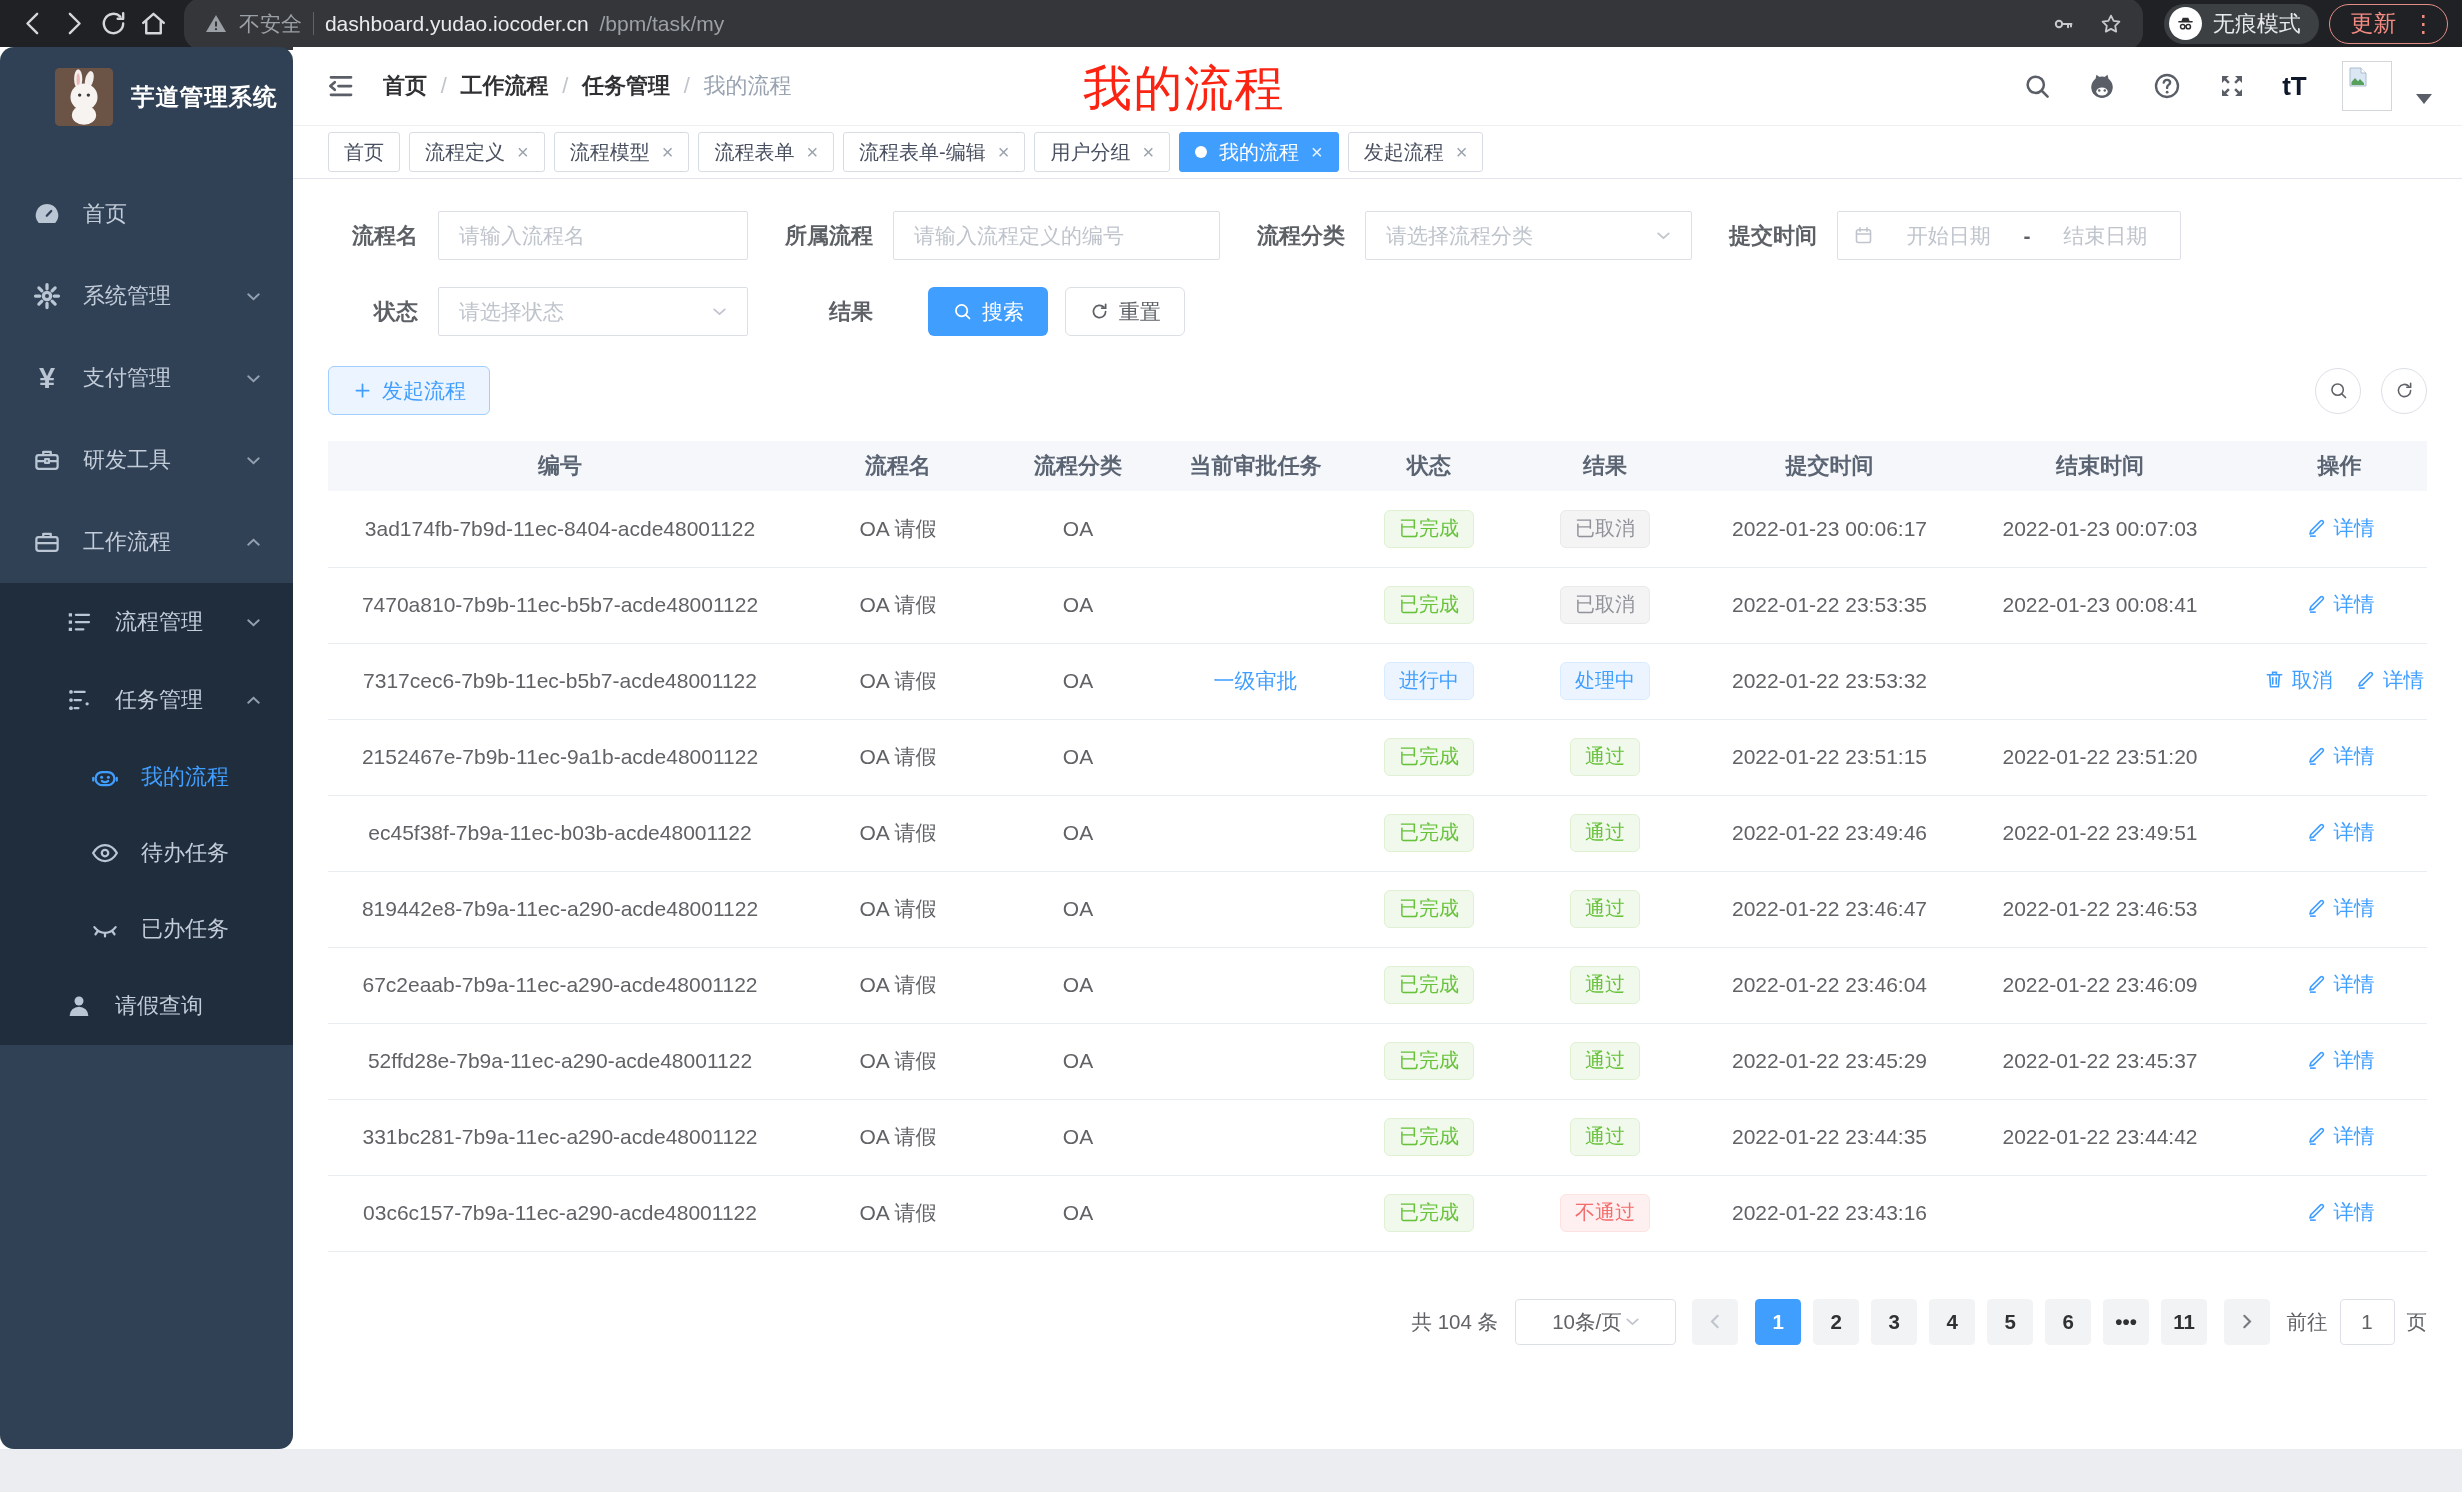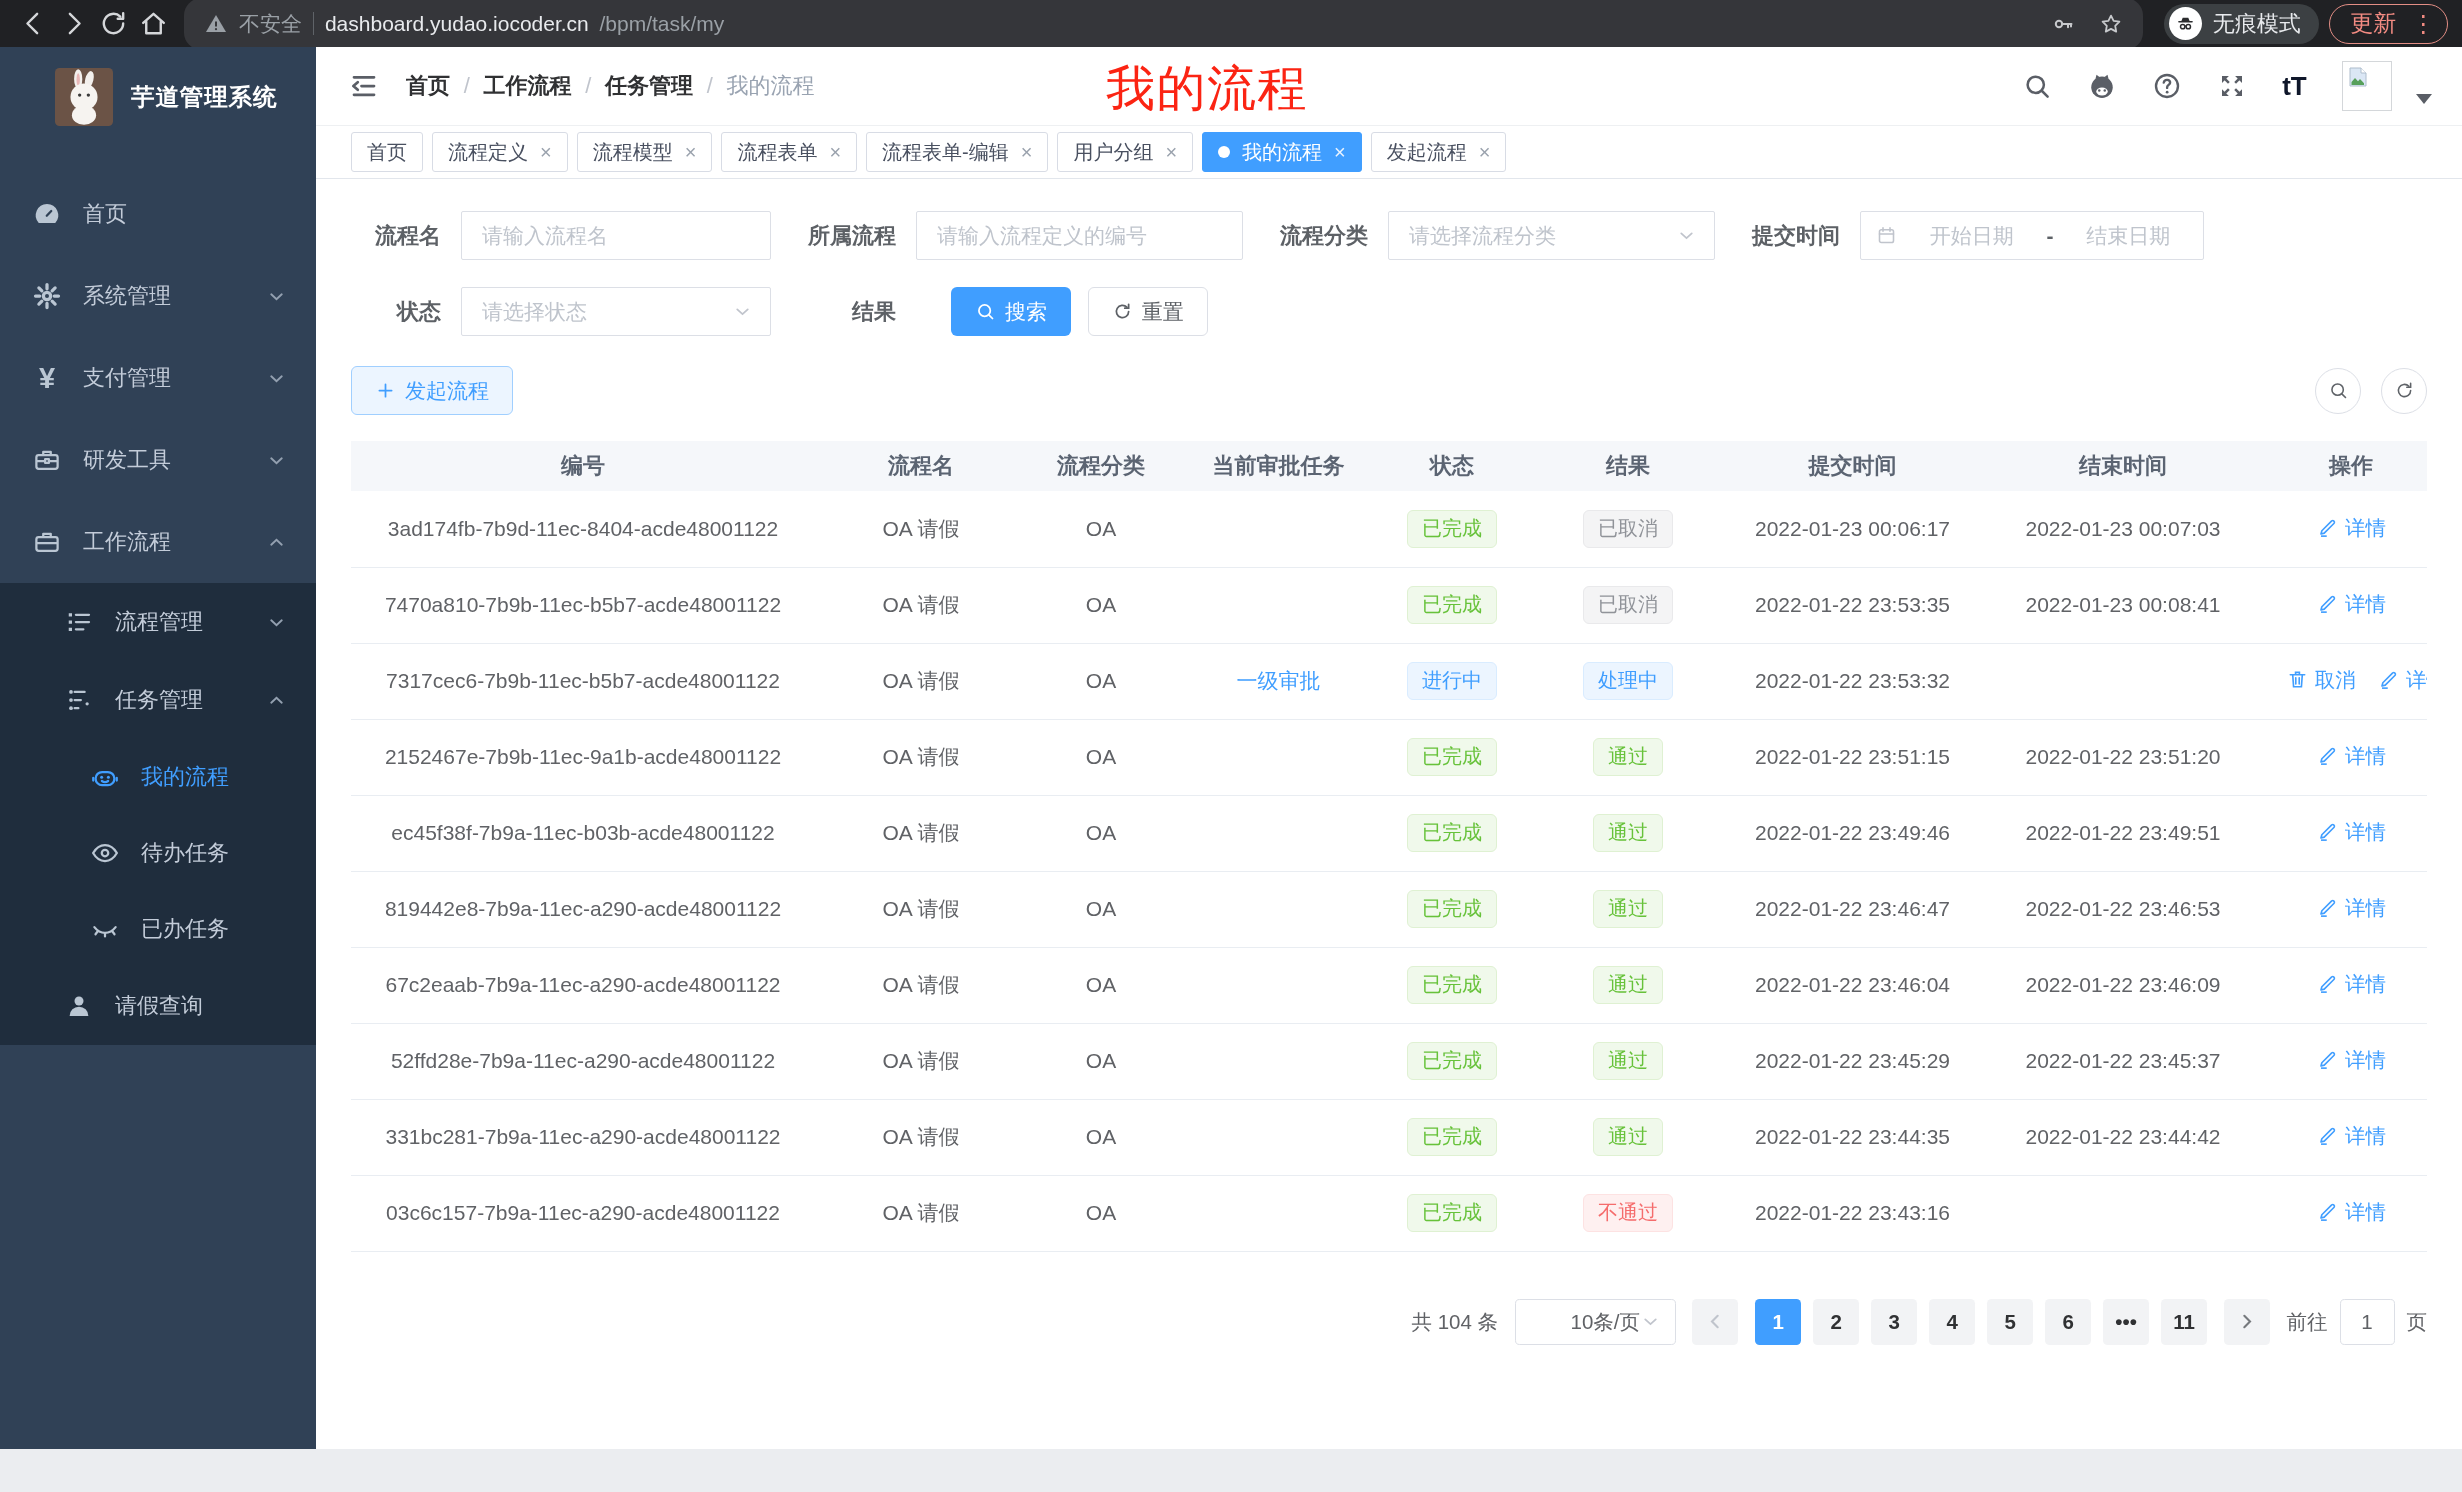--- a/index.html
+++ b/index.html
@@ -27,21 +27,21 @@
   .incog-circle { width:33px; height:33px; border-radius:50%; background:#fff; color:#2b2c2e;
                   display:flex; align-items:center; justify-content:center; }
   .update-pill { height:40px; border-radius:20px; border:1.5px solid #e38e85; color:#f28b82;
                  display:flex; align-items:center; gap:15px; padding:0 12px 0 20px; font-size:23px; flex-shrink:0; }
 
   
   .app { display:flex; height:1402px; }
   .bottom-strip { height:44px; background:#ebedf0; }
 
   
-  .sidebar { width:316px; background:#304156; color:#c3ccd9; flex-shrink:0; display:flex; flex-direction:column; }
+  .sidebar { width:293px; background:#304156; color:#c3ccd9; flex-shrink:0; display:flex; flex-direction:column;border-radius:14px; }
   .logo-row { height:99px; display:flex; align-items:center; gap:18px; padding-left:55px; }
   .logo-img { width:58px; height:58px; border-radius:4.6px; overflow:hidden; flex-shrink:0; }
   .app-title { color:#fff; font-size:23.6px; font-weight:700; letter-spacing:0.8px; }
   .menu { padding-top:27px; }
   .m-item { display:flex; align-items:center; gap:21px; font-size:22px; color:#c3ccd9; }
   .lv1 { height:82px; padding:0 29px 0 32px; }
   .lv2 { height:78px; padding:0 29px 0 64px; }
   .lv3 { height:76px; padding:0 29px 0 90px; }
   .m-item .chev { margin-left:auto; color:#93a0b0; }
   .m-item.active { color:#409eff; }
@@ -116,21 +116,21 @@
            font-size:20px; border:1.5px solid; }
   .b-success { color:#67c23a; background:#f0f9eb; border-color:#dff1d2; }
   .b-info    { color:#909399; background:#f4f4f5; border-color:#e9e9eb; }
   .b-primary { color:#409eff; background:#ecf5ff; border-color:#d9ecff; }
   .b-danger  { color:#f56c6c; background:#fef0f0; border-color:#fde2e2; }
 
   
   .pager { display:flex; align-items:center; justify-content:flex-end; margin-top:47px; gap:16.7px;
            font-size:20.5px; color:#606266; }
   .psel { width:161px; height:46px; border:1.5px solid #dcdfe6; border-radius:4.6px; display:flex;
-          align-items:center; justify-content:flex-end; padding:0 13.7px 0 18px; color:#606266; }
+          align-items:center; justify-content:center; padding:0 13.7px 0 18px; color:#606266; }
   .pages { display:flex; align-items:center; gap:12px; }
   .pbtn { min-width:46px; height:46px; background:#f2f3f5; border-radius:4.6px; display:flex;
           align-items:center; justify-content:center; color:#303133; font-weight:600; padding:0 7.6px; }
   .pbtn.active { background:#409eff; color:#fff; }
   .pbtn.pnav { background:#f2f3f5; color:#76797d; }
   .pbtn.disabled { color:#c0c4cc; }
   .goto { display:flex; align-items:center; gap:12px; }
   .goto-input { width:55px; height:46px; border:1.5px solid #dcdfe6; border-radius:4.6px; text-align:center;
                 font-size:20.5px; color:#606266; }
 </style>

